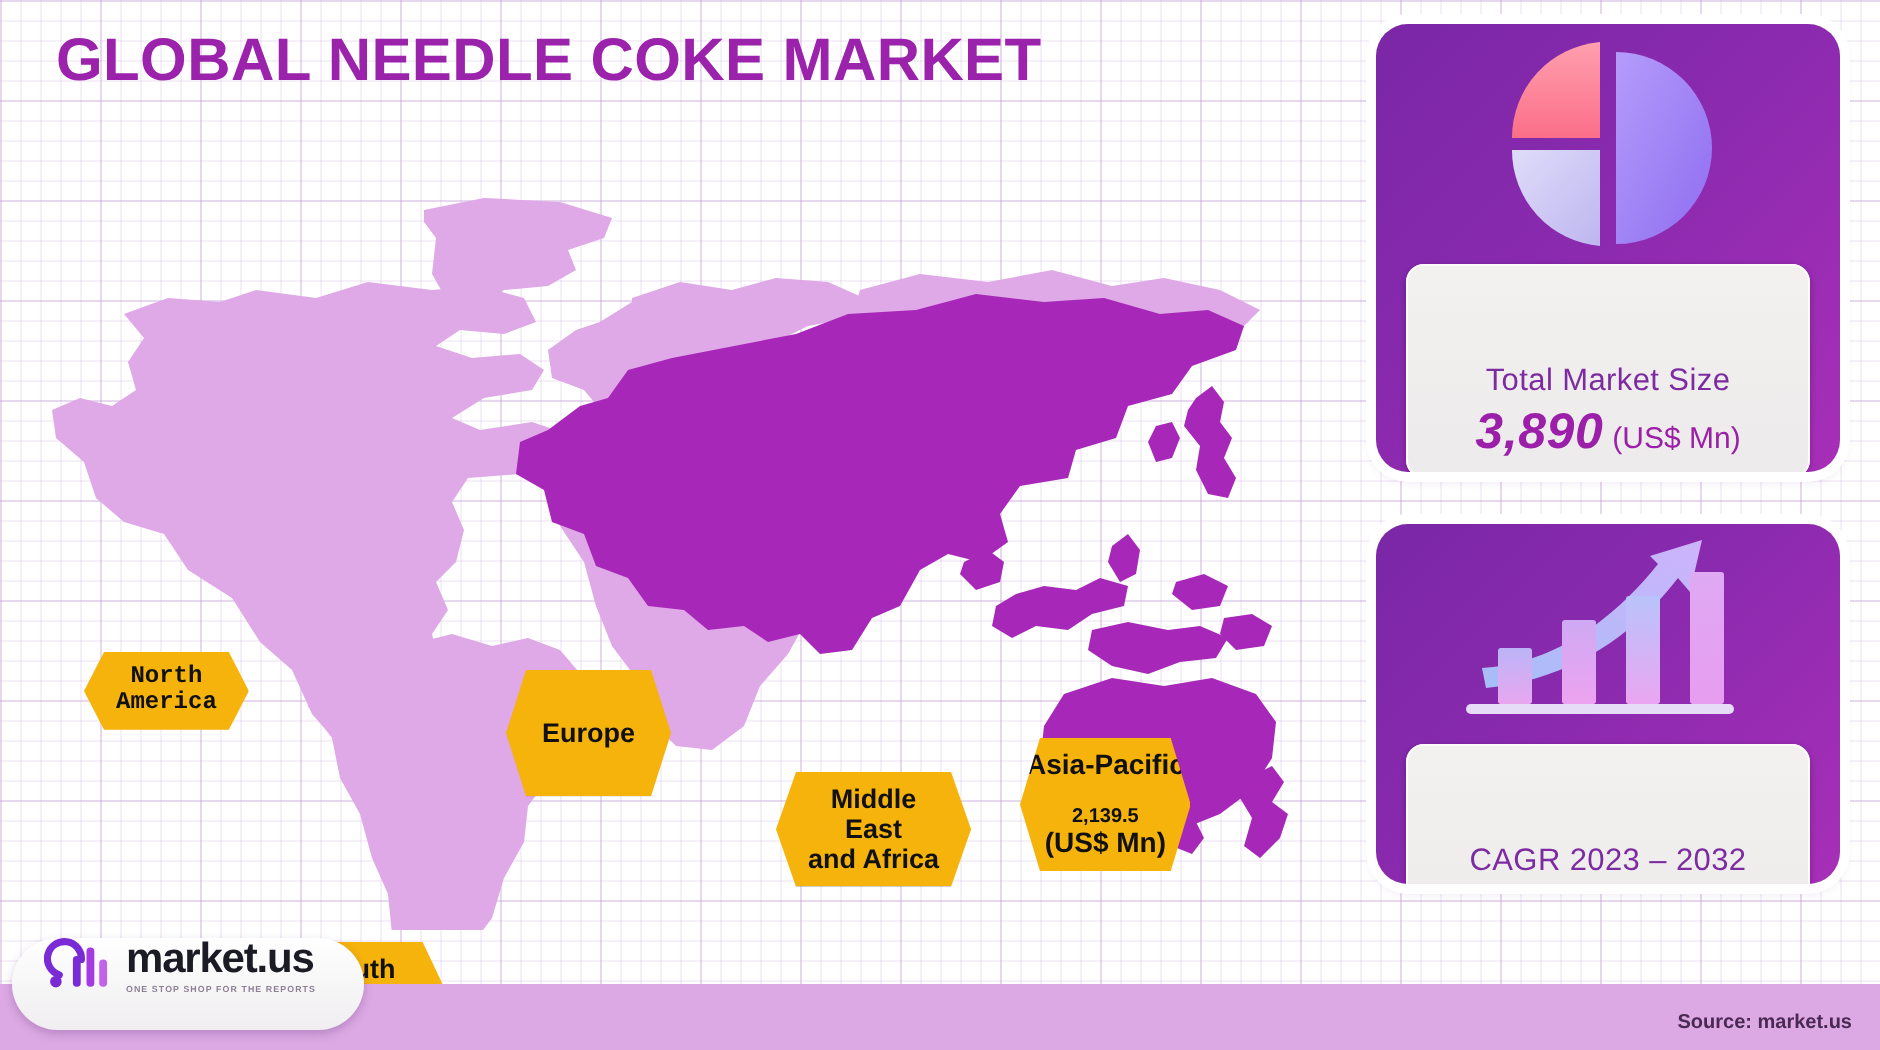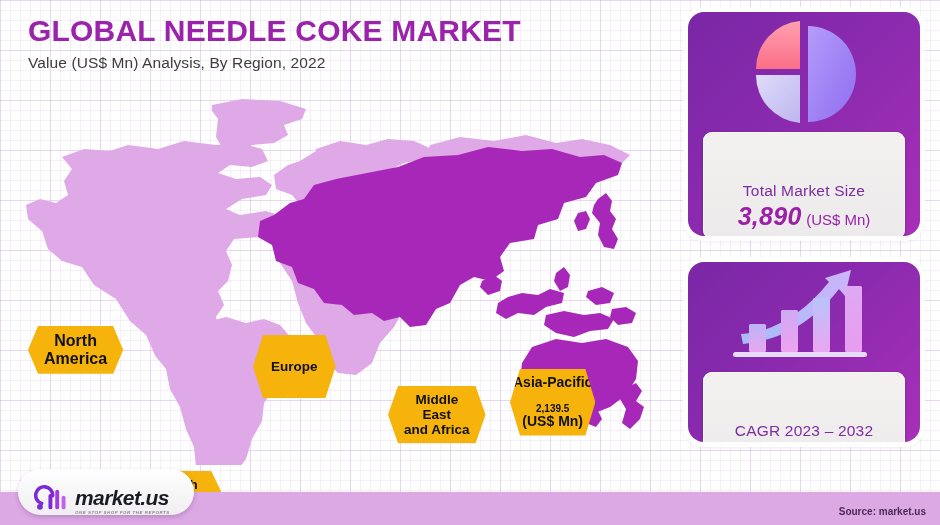--- a/index.html
+++ b/index.html
@@ -42,21 +42,21 @@
     color: #111111;
     font-weight: bold;
     text-align: center;
     line-height: 1.12;
     padding: 6px 16px;
     clip-path: polygon(10px 0, calc(100% - 10px) 0, 100% 50%, calc(100% - 10px) 100%, 10px 100%, 0 50%);
     filter: drop-shadow(2px 3px 2px rgba(90,60,20,0.38));
     white-space: nowrap;
   }
   .tag .ln { display: block; }
-  #tag-north-america { left: 28px;  top: 231px; font-size: 16px; }
+  #tag-north-america { left: 42px;  top: 231px; font-size: 12px; font-family: Liberation Mono, monospace; }
   #tag-europe        { left: 253px; top: 240px; font-size: 13.5px; padding: 24px 18px; }
   #tag-south-america { left: 136px; top: 376px; font-size: 13.5px; }
   #tag-mea           { left: 388px; top: 291px; font-size: 13.5px; }
   #tag-asia-pacific  { left: 510px; top: 274px; font-size: 14px; padding: 6px 3px; }
   #tag-asia-pacific .val { font-size: 10px; margin-top: 12px; }
 
   
   .card {
     position: absolute;
     border-radius: 16px;
@@ -91,39 +91,38 @@
     position: absolute; left: 0; bottom: 0; width: 940px; height: 33px;
     background: #dca9e4;
   }
   #source-text {
     position: absolute; right: 14px; bottom: 8px;
     font-size: 10px; font-weight: bold; color: #4a2a55;
   }
 
   
   #logo-pill {
-    position: absolute; left: 18px; bottom: 10px;
+    position: absolute; left: 6px; bottom: 10px;
     width: 176px; height: 46px; border-radius: 23px;
     background: linear-gradient(180deg,#ffffff 0%, #f0eef0 100%);
     box-shadow: 0 2px 5px rgba(90,50,110,0.28);
-    display: flex; align-items: flex-end; gap: 7px; padding-left: 16px; font-style: italic;
+    display: flex; align-items: flex-start; gap: 7px; padding-left: 16px;
   }
   #logo-mark { width: 34px; height: 30px; flex: 0 0 auto; }
   #logo-text-wrap { display: flex; flex-direction: column; justify-content: center; }
   #logo-word { font-size: 21px; font-weight: bold; color: #1b1b24; letter-spacing: -0.6px; line-height: 1; }
   #logo-tagline { font-size: 4.4px; font-weight: bold; color: #8d7f96; letter-spacing: .55px; margin-top: 2px; }
 </style>
 </head>
 <body>
 
 <div id="root">
 
   <div id="header">
     <div id="title">GLOBAL NEEDLE COKE MARKET</div>
-    <div id="subtitle">Value (US$ Mn) Analysis, By Region, 2022</div>
   </div>
 
   <div id="map-wrap">
     <svg id="map-svg" viewBox="0 0 680 370" preserveAspectRatio="xMidYMid meet">
       <g fill="#dfa8e6">
 
         <path d="M212 10 l30 -6 38 2 26 8 -4 10 -18 6 4 10 -14 8 -22 2 -12 10 -16 -4 -8 -14 2 -18 -6 -8z"></path>
 
         <path d="M62 62 l22 -8 26 2 18 -6 30 4 26 -8 32 4 24 -2 22 6 6 12 -16 6 -22 -2 -12 8 18 6 24 -2 12 8 -6 10 -24 4 -16 10 14 6 26 -4 18 6 -4 12 -20 8 -26 2 -8 12 6 14 -4 16 -10 10 6 14 -8 12 4 16 -10 14 6 12 -14 10 -4 16 -12 10 -12 -6 -4 -16 -14 -16 -10 -22 -16 -14 -14 -22 -22 -14 -12 -18 -20 -6 -14 -12 -6 -18 -14 -12 -2 -14 14 -6 16 4 12 -8 -4 -14 8 -12z"></path>
 

